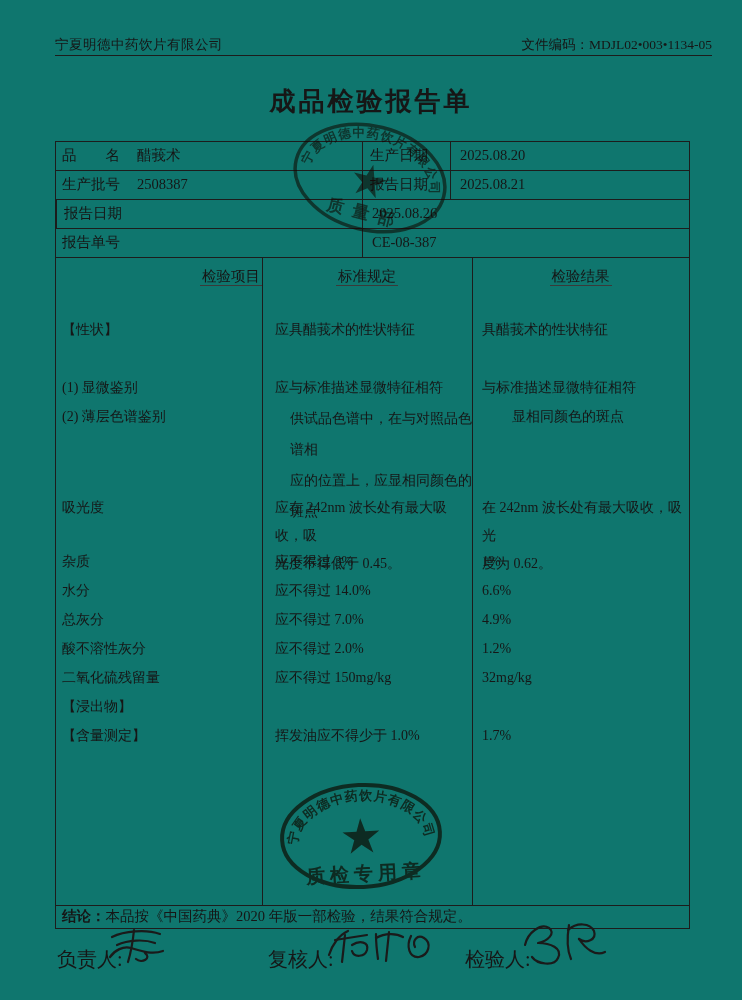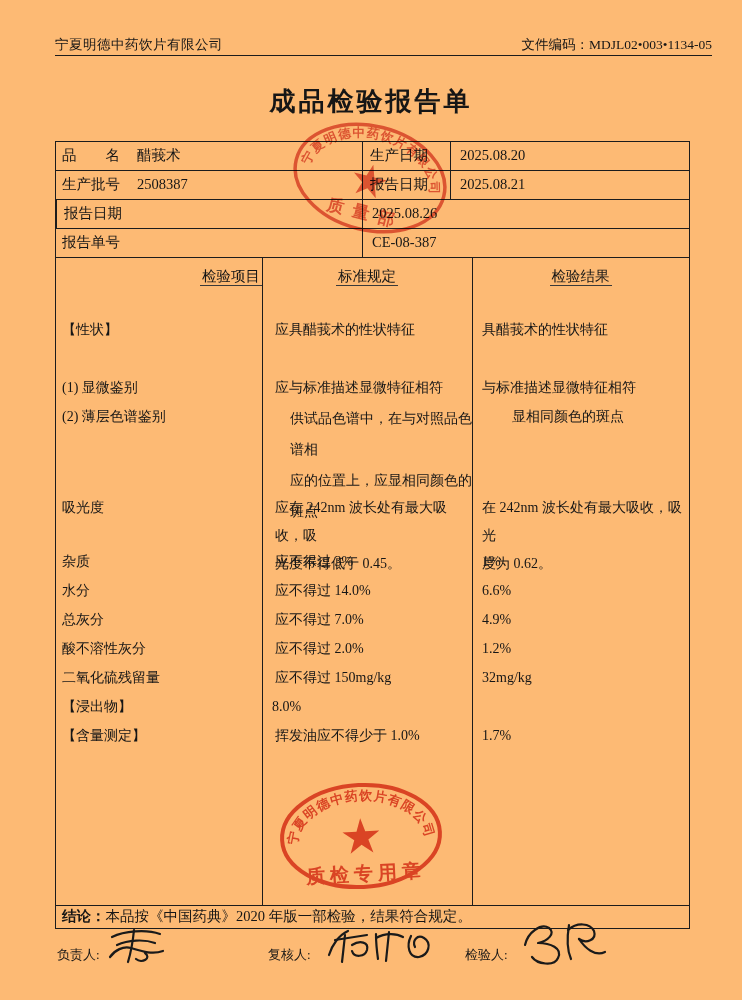--- a/index.html
+++ b/index.html
@@ -1,16 +1,16 @@
 <!DOCTYPE html>
 <html><head>
 <meta charset="utf-8">
 <style>
   html,body{margin:0;padding:0;background:#fff;}
-  .page{position:relative;width:742px;height:1000px;background:#fdba74;overflow:hidden;
+  .page{position:relative;width:742px;height:1000px;background:#0f766e;overflow:hidden;
         font-family:"Liberation Serif","DejaVu Serif",serif;color:#161616;}
   .abs{position:absolute;}
   
   .hdr-left{left:55px;top:36px;font-size:13.5px;letter-spacing:.5px;}
   .hdr-right{left:400px;top:36px;width:312px;text-align:right;font-size:13.5px;}
   .hdr-line{left:55px;top:55px;width:657px;height:1px;background:#1c1c1c;}
   
   .title{left:0;top:84px;width:742px;text-align:center;font-size:26px;font-weight:bold;letter-spacing:3px;}
   
   .doc{left:55px;top:141px;width:635px;height:788px;border:1px solid #1c1c1c;box-sizing:border-box;background:transparent;}
@@ -39,21 +39,21 @@
   .m3{padding-left:10px;padding-right:4px;white-space:pre-line;}
   .row-tlc{height:87px;gap:15px;} .row-tlc .m2{line-height:31px;padding-top:1px;}
   .row-abs{height:58px;} .row-abs .m1,.row-abs .m2,.row-abs .m3{line-height:28px;padding-top:5px;}
   .h29{height:29px;}
   .filler{height:126px;}
   
   .concl{height:23px;box-sizing:border-box;border-top:1px solid #1c1c1c;font-size:14.5px;
          line-height:21px;padding-left:6px;white-space:nowrap;}
   .concl .b{font-weight:bold;}
   
-  .flabel{font-size:13px;}
+  .flabel{font-size:20px;}
   .fl1{left:57px;top:946px;} .fl2{left:268px;top:946px;} .fl3{left:465px;top:946px;}
   .sigsvg{position:absolute;}
   .s1{left:100px;top:926px;} .s2{left:322px;top:924px;} .s3{left:515px;top:918px;}
   .sig path{fill:none;stroke:#1a1a1a;stroke-width:2.2;stroke-linecap:round;stroke-linejoin:round;}
   
   .stamp{position:absolute;mix-blend-mode:multiply;opacity:.85;}
   .stamp-top{left:285px;top:116px;}
   .stamp-bottom{left:271px;top:774px;}
 </style>
 </head>
@@ -145,21 +145,20 @@
         <div class="m2">应不得过 2.0%</div>
         <div class="m3">1.2%</div>
       </div>
       <div class="mrow h29">
         <div class="m1">二氧化硫残留量</div>
         <div class="m2">应不得过 150mg/kg</div>
         <div class="m3">32mg/kg</div>
       </div>
       <div class="mrow h29">
         <div class="m1">【浸出物】</div>
-        <div class="m3">8.0%</div>
       </div>
       <div class="mrow h29">
         <div class="m1">【含量测定】</div>
         <div class="m2">挥发油应不得少于 1.0%</div>
         <div class="m3">1.7%</div>
       </div>
       <div class="filler"></div>
     </div>
 
     <div class="concl"><span class="b">结论：</span><span>本品按《中国药典》2020 年版一部检验，结果符合规定。</span></div>

